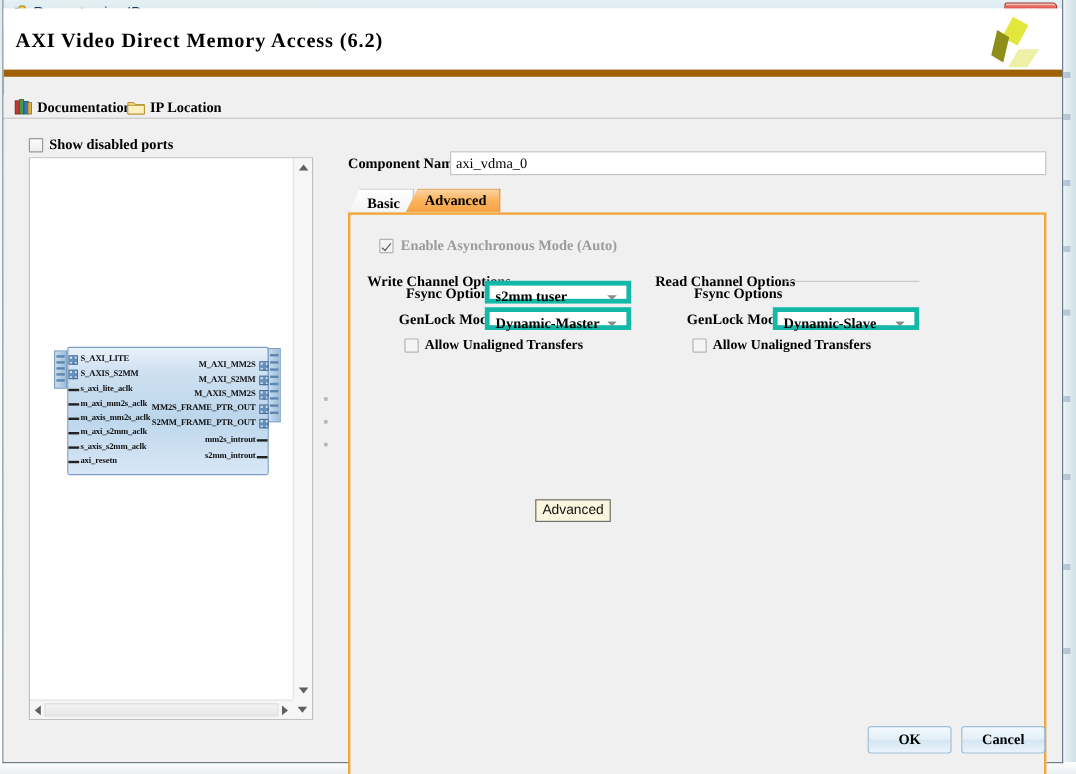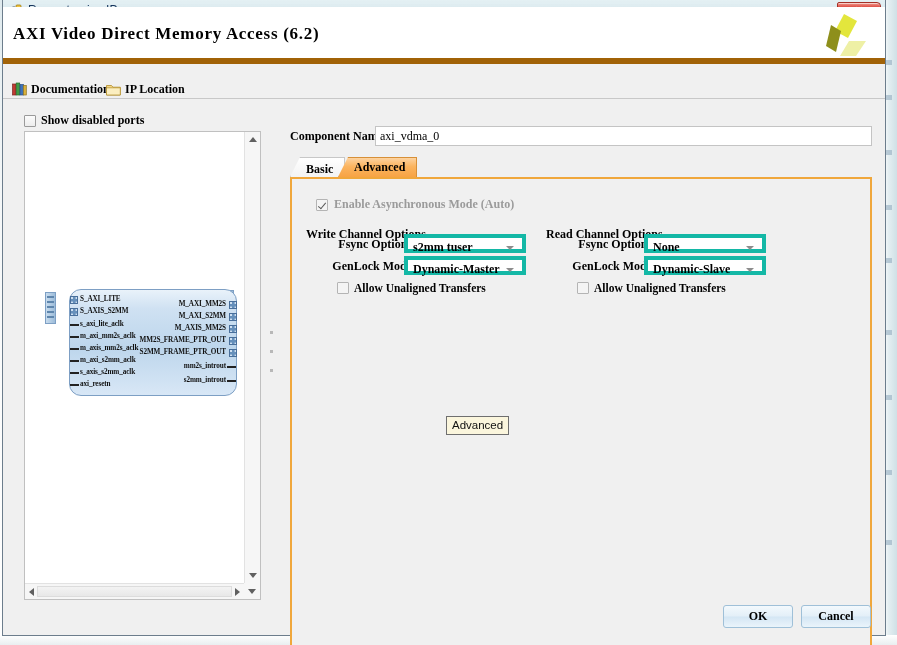--- a/index.html
+++ b/index.html
@@ -215,24 +215,24 @@
   .canvas {
     position: absolute;
     left: 0; top: 0; right: 16px; bottom: 16px;
     overflow: hidden;
     background: #fff;
   }
 
   
   .ipblock {
     position: absolute;
-    left: 44px; top: 157px;
+    left: 31px; top: 157px;
     width: 168px; height: 107px;
     border: 1px solid #7d9fc4;
-    border-radius: 12px;
+    border-radius: 2px;
     background: linear-gradient(180deg,#e9f2fa 0%, #cfe1f2 18%, #bdd6ec 55%, #d8e7f6 100%);
     box-sizing: border-box;
   }
   .pin-l, .pin-r {
     position: absolute;
     font-family: "Liberation Serif", serif;
     font-size: 7.2px;
     font-weight: bold;
     color: #111;
     white-space: nowrap;
@@ -729,24 +729,20 @@
 
           <div class="chk-small" style="left:45px; top:103px">
             <span class="chkbox dis"></span>
             <span class="chk-label">Allow Unaligned Transfers</span>
           </div>
 
           <div class="group-title" style="left:254px; top:48px">Read Channel Options</div>
           <div class="group-rule" style="left:362px; top:55px; width:112px"></div>
 
           <div class="field-label" style="left:250px; top:58px; width:110px">Fsync Options</div>
-          <div class="combo" style="left:352px; top:55px; width:122px">
-            <span class="val">None</span>
-            <span class="carat"></span>
-          </div>
 
           <div class="field-label" style="left:250px; top:80px; width:110px">GenLock Mode</div>
           <div class="combo" style="left:352px; top:77px; width:122px">
             <span class="val">Dynamic-Slave</span>
             <span class="carat"></span>
           </div>
 
           <div class="chk-small" style="left:285px; top:103px">
             <span class="chkbox dis"></span>
             <span class="chk-label">Allow Unaligned Transfers</span>

